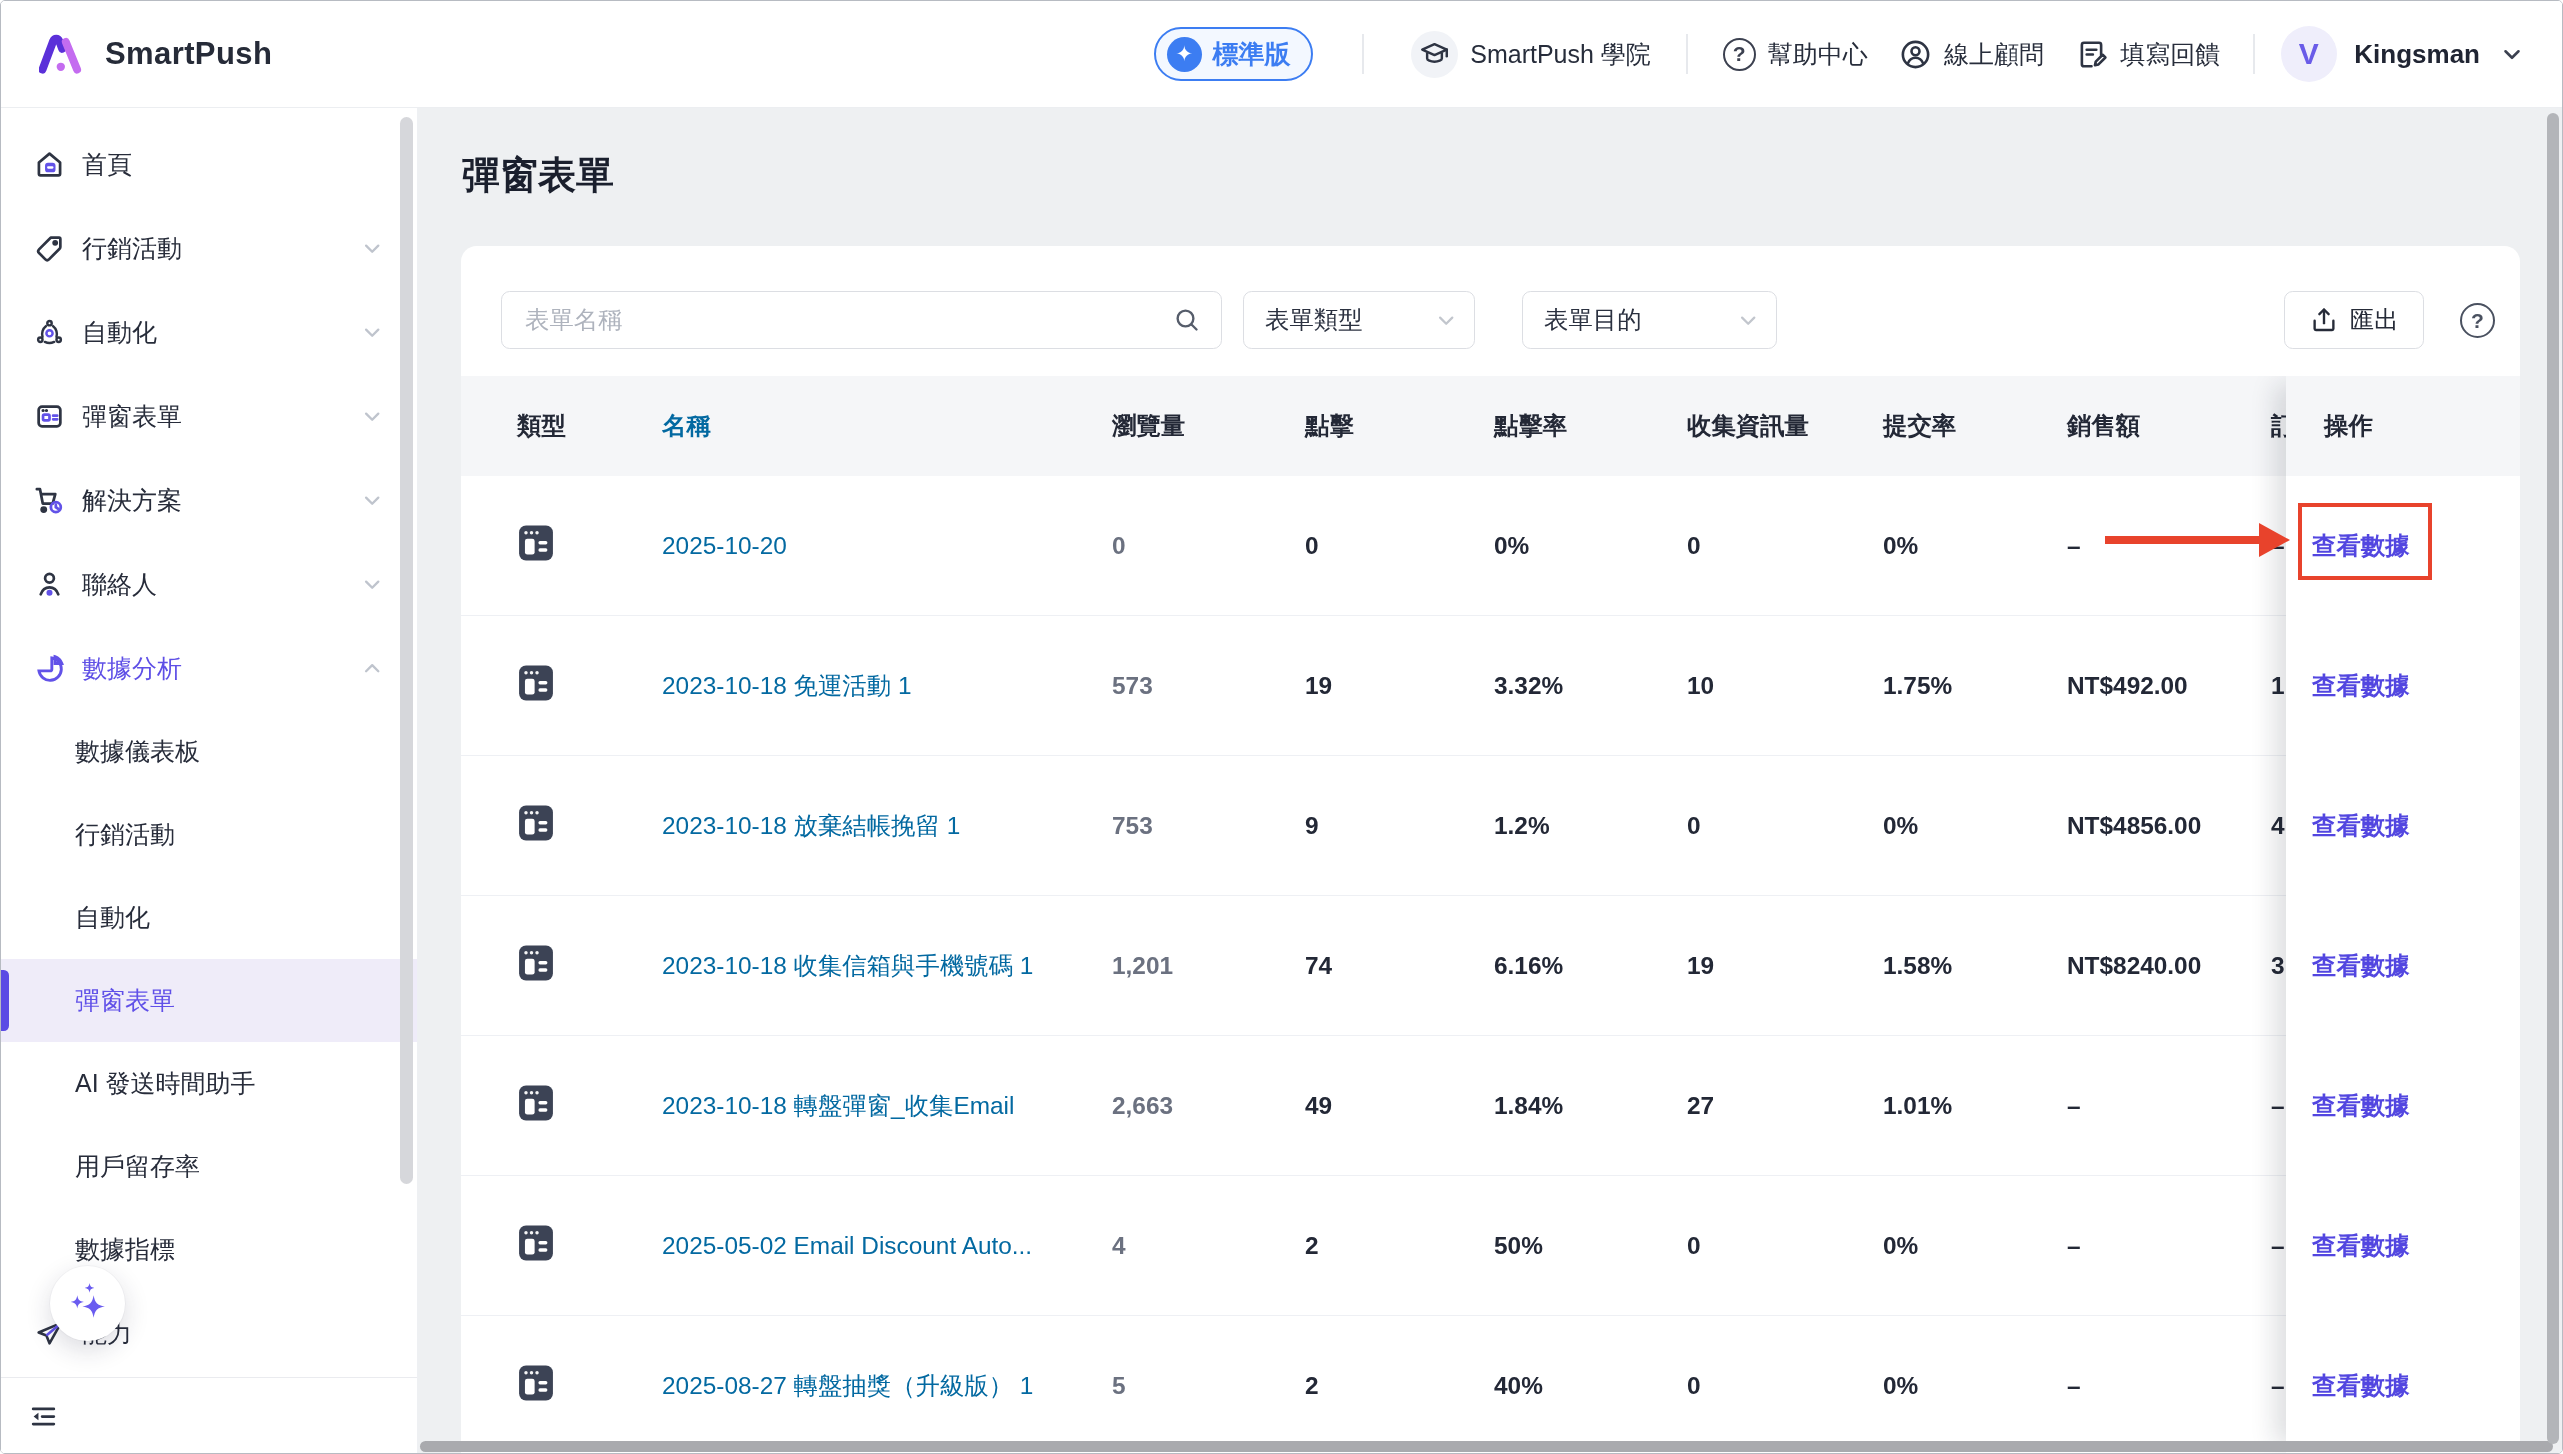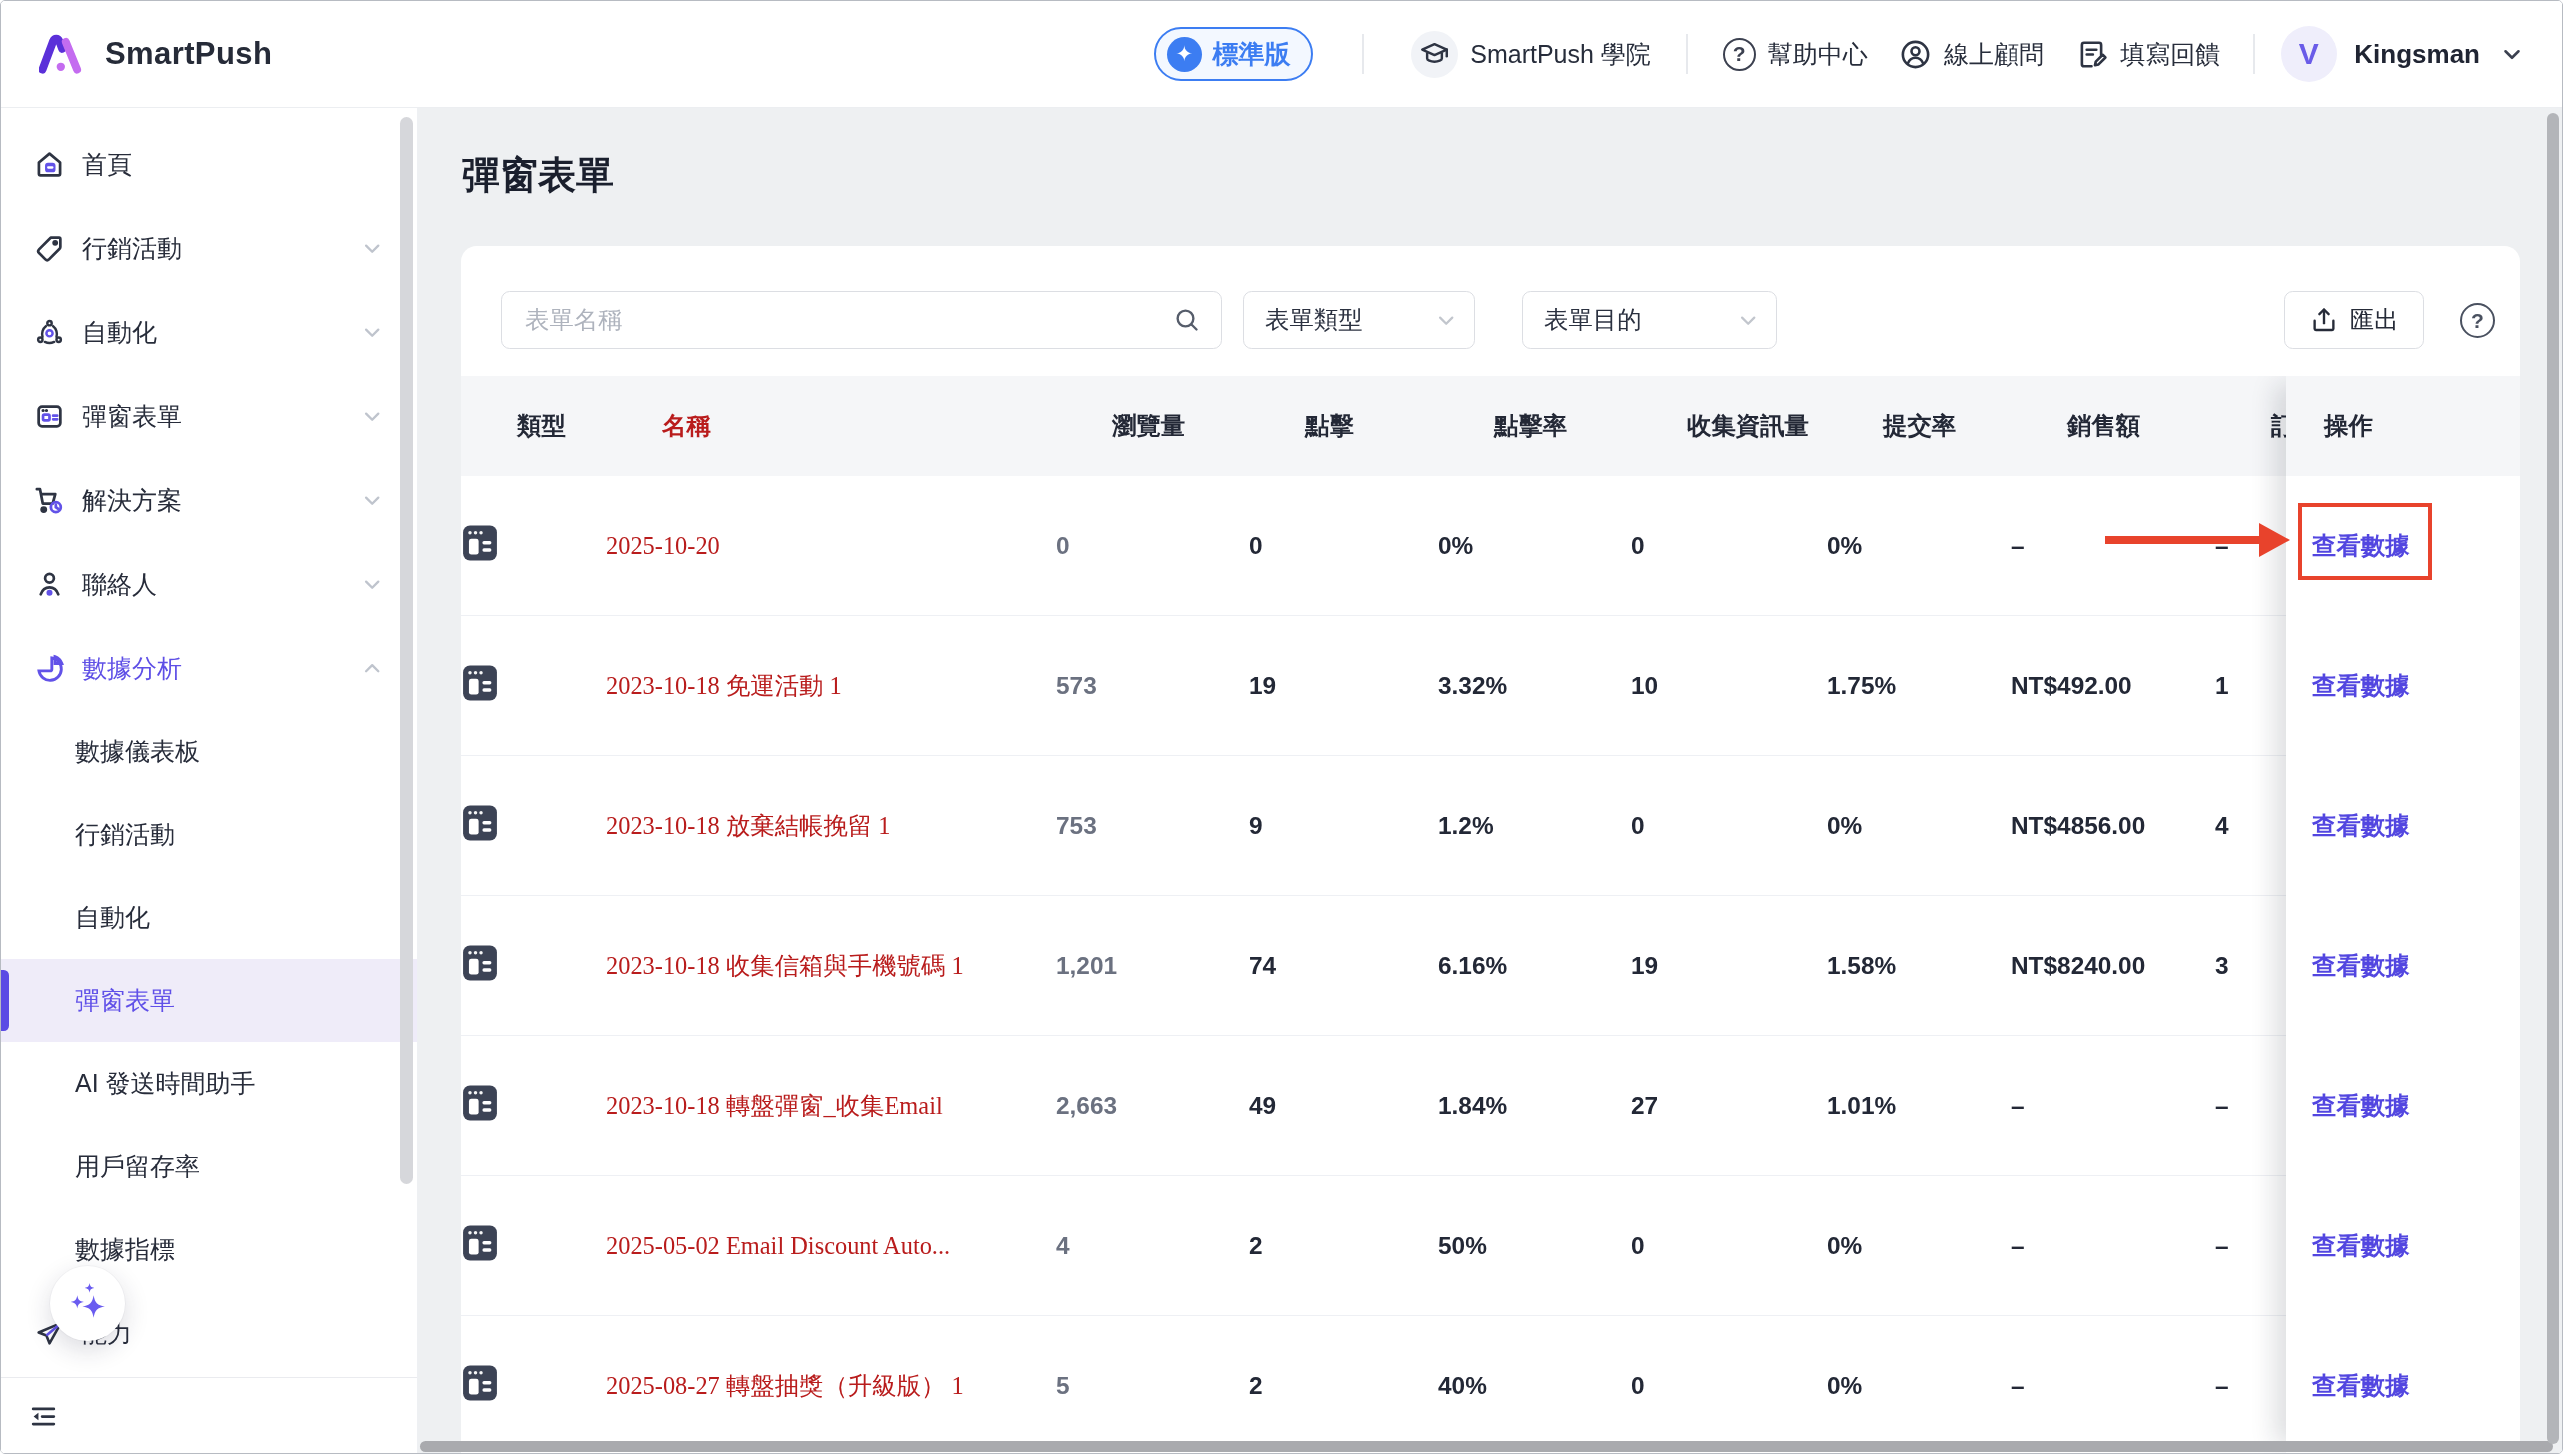--- a/index.html
+++ b/index.html
@@ -49,23 +49,23 @@
   .search-box input::placeholder{color:#aeb3bd;}
   .selectbox{position:absolute;top:45px;height:58px;border:1.7px solid #dcdee3;border-radius:8.7px;display:flex;align-items:center;padding:0 15.7px 0 21px;font-size:24.4px;color:#2b3140;cursor:pointer;background:#fff;}
   .selectbox .sv{flex:1;}
   .sel-type{left:782px;width:232px;}
   .sel-purpose{left:1061px;width:255px;}
   .export-btn{position:absolute;left:1823px;top:45px;width:140px;height:58px;border:1.7px solid #dcdee3;border-radius:8.7px;display:flex;align-items:center;justify-content:center;gap:10.5px;font-size:24.4px;color:#262b38;background:#fff;cursor:pointer;}
   .help-btn{position:absolute;left:1999px;top:57px;}
   
   .tablewrap{position:absolute;left:0;right:0;top:130px;bottom:0;overflow:hidden;}
   .thead{height:100px;background:#f5f6f8;display:flex;align-items:center;padding-left:56px;font-size:24.4px;font-weight:700;color:#232836;}
-  .trow{height:140px;display:flex;align-items:center;border-bottom:1.7px solid #eef0f4;font-size:24.4px;}
+  .trow{height:140px;display:flex;align-items:center;padding-left:56px;border-bottom:1.7px solid #eef0f4;font-size:24.4px;}
   .c-type{width:145px;flex:none;}
-  .c-name{width:450px;flex:none;color:#b91c1c;white-space:nowrap;overflow:hidden;text-overflow:ellipsis;padding-right:23px;font-family:Liberation Serif, serif;}
+  .c-name{width:450px;flex:none;color:#0369a1;white-space:nowrap;overflow:hidden;text-overflow:ellipsis;padding-right:23px;}
   .c-views{width:193px;flex:none;color:#6b7180;font-weight:600;}
   .c-clicks{width:189px;flex:none;color:#232836;font-weight:600;}
   .c-ctr{width:193px;flex:none;color:#232836;font-weight:600;}
   .c-col{width:196px;flex:none;color:#232836;font-weight:600;}
   .c-sub{width:184px;flex:none;color:#232836;font-weight:600;}
   .c-sales{width:183px;flex:none;color:#232836;font-weight:600;white-space:nowrap;}
   .c-orders{flex:1;color:#232836;font-weight:600;padding-left:21px;}
   .thead .c-views{color:#232836;}
   .fixed-col{position:absolute;top:0;right:0;bottom:0;width:234px;background:#fff;box-shadow:-19px 0 24.4px -8.7px rgba(22,26,40,.15);z-index:6;}
   .fixed-head{height:100px;background:#f5f6f8;display:flex;align-items:center;padding-left:38px;font-size:24.4px;font-weight:700;color:#232836;}

